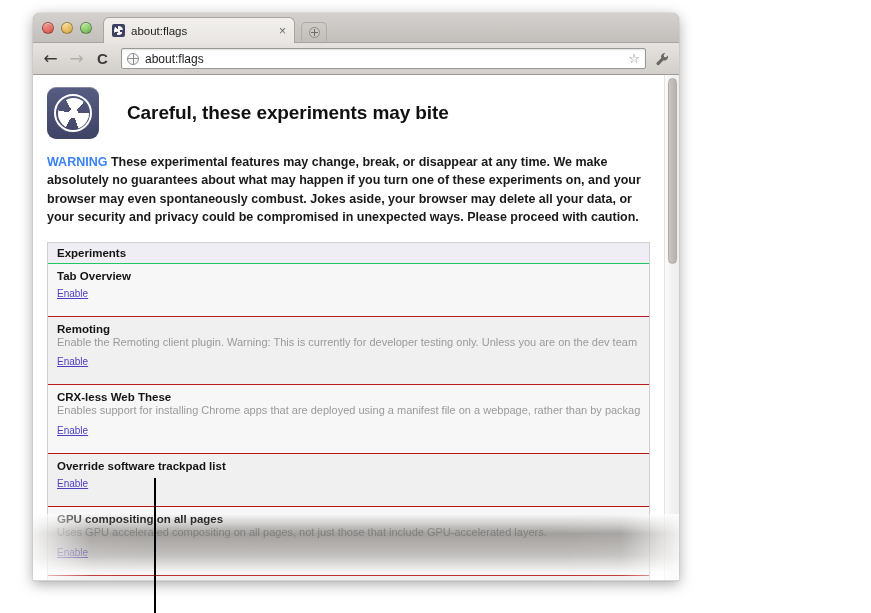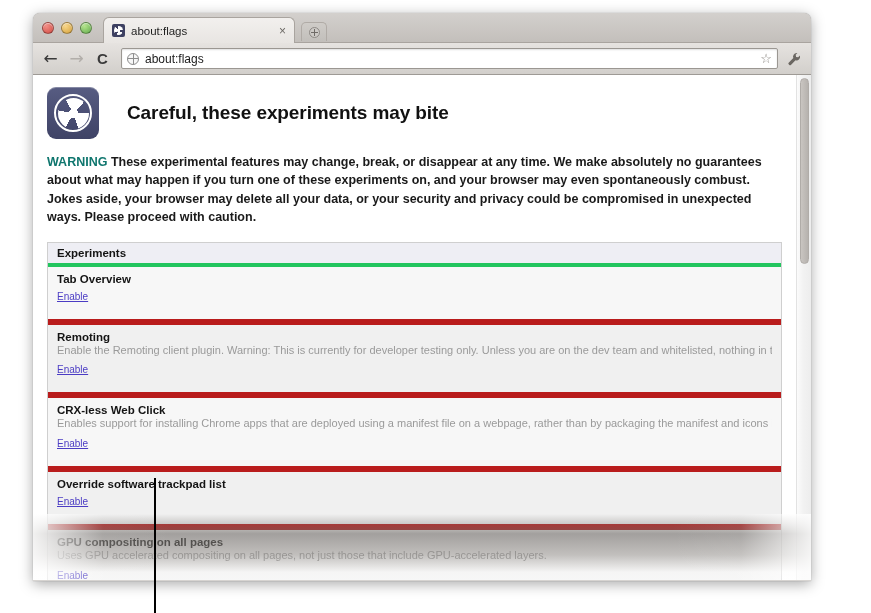--- a/index.html
+++ b/index.html
@@ -21,21 +21,21 @@
     position: absolute;
     inset: 0;
     background: #ffffff;
   }
 
   
   #browser-window {
     position: absolute;
     left: 33px;
     top: 13px;
-    width: 778px;
+    width: 646px;
     height: 568px;
     border-radius: 7px 7px 0 0;
     background: #d7d4d1;
     box-shadow: 0 3px 14px rgba(0,0,0,0.34), 0 0 1px rgba(0,0,0,0.45);
     overflow: hidden;
   }
 
   
   #tab-strip {
     position: relative;
@@ -267,40 +267,40 @@
   
   #warning-block {
     font-size: 12.5px;
     line-height: 1.47;
     color: #1a1a1a;
     font-weight: bold;
     margin-bottom: 15px;
     padding-right: 4px;
   }
   #warning-label {
-    color: #0f766e;
+    color: #3b82f6;
     font-weight: bold;
   }
 
   
   #experiments-section {
     border: 1px solid #cfcfcf;
     border-bottom: none;
   }
   #experiments-header {
     background: #eeeef4;
-    border-bottom: 4px solid #22c55e;
+    border-bottom: 1px solid #22c55e;
     font-size: 11.5px;
     font-weight: bold;
     color: #141414;
     padding: 4px 9px;
   }
   .experiment-row {
     padding: 6px 9px 15px 9px;
-    border-bottom: 6px solid #b91c1c;
+    border-bottom: 1px solid #b91c1c;
     background: #f7f7f7;
   }
   .experiment-row.alt { background: #f0f0f0; }
   .experiment-name {
     font-size: 11.5px;
     font-weight: bold;
     color: #141414;
     margin-bottom: 1px;
   }
   .experiment-desc {
@@ -432,21 +432,21 @@
 
       <div id="warning-block">
         <span id="warning-label">WARNING</span><span> These experimental features may change, break, or disappear at any time. We make absolutely no guarantees about what may happen if you turn one of these experiments on, and your browser may even spontaneously combust. Jokes aside, your browser may delete all your data, or your security and privacy could be compromised in unexpected ways. Please proceed with caution.</span>
       </div>
 
       <div id="experiments-section">
         <div id="experiments-header">Experiments</div>
         <div id="experiments-list">
             <div class="experiment-row"><div class="experiment-name">Tab Overview</div><a class="experiment-enable">Enable</a></div>
             <div class="experiment-row alt"><div class="experiment-name">Remoting</div><div class="experiment-desc">Enable the Remoting client plugin. Warning: This is currently for developer testing only. Unless you are on the dev team and whitelisted, nothing in the enabled UI will work.</div><a class="experiment-enable">Enable</a></div>
-            <div class="experiment-row"><div class="experiment-name">CRX-less Web Click</div><div class="experiment-desc">Enables support for installing Chrome apps that are deployed using a manifest file on a webpage, rather than by packaging the manifest and icons into a crx file.</div><a class="experiment-enable">Enable</a></div>
+            <div class="experiment-row"><div class="experiment-name">CRX-less Web These</div><div class="experiment-desc">Enables support for installing Chrome apps that are deployed using a manifest file on a webpage, rather than by packaging the manifest and icons into a crx file.</div><a class="experiment-enable">Enable</a></div>
             <div class="experiment-row alt"><div class="experiment-name">Override software trackpad list</div><a class="experiment-enable">Enable</a></div>
             <div class="experiment-row"><div class="experiment-name">GPU compositing on all pages</div><div class="experiment-desc">Uses GPU accelerated compositing on all pages, not just those that include GPU-accelerated layers.</div><a class="experiment-enable">Enable</a></div>
             <div class="experiment-row alt">
               <div class="experiment-name">Composited render layer borders</div>
             </div>
           </div>
       </div>
 
     </div>
 

